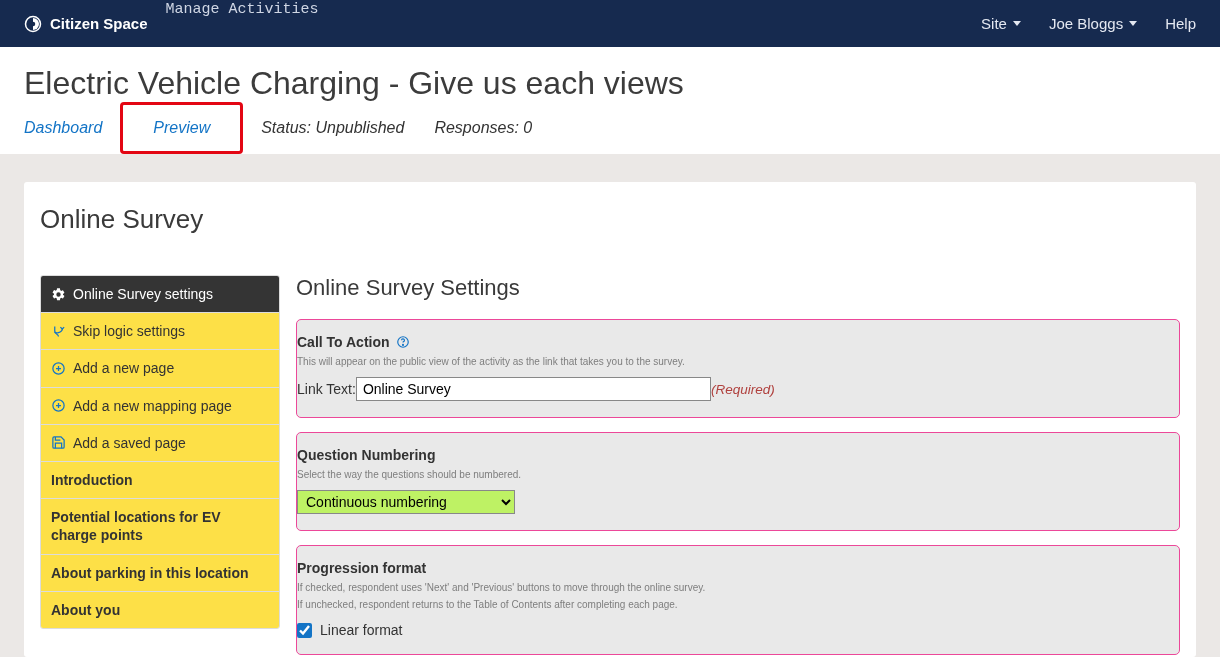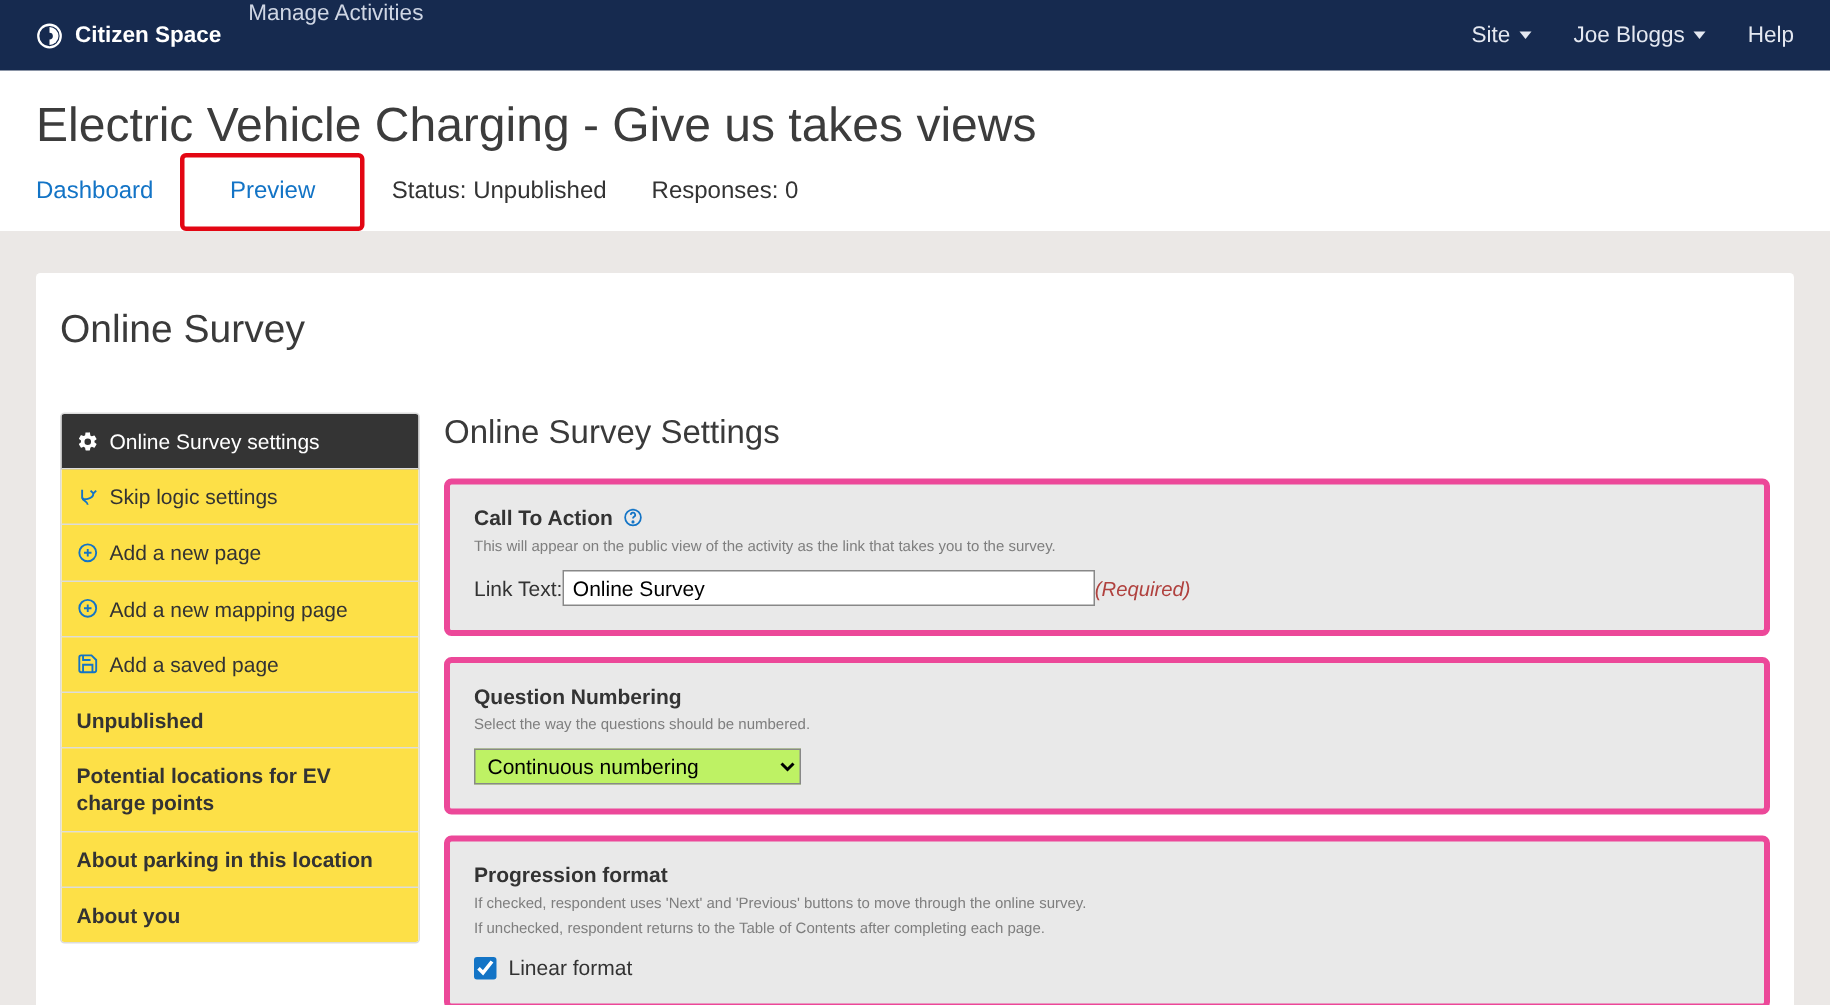--- a/index.html
+++ b/index.html
@@ -28,20 +28,21 @@
     width: 18px; height: 18px;
   }
   .navbar .brand .label {
     font-weight: 600;
     font-size: 15px;
   }
   .navbar .nav-left a {
     color: #cfd6e4;
     text-decoration: none;
     font-size: 15px;
+    font-family: Liberation Mono, monospace;
   }
   .navbar .spacer { flex: 1; }
   .navbar .nav-right {
     display: flex;
     align-items: center;
     gap: 28px;
   }
   .navbar .nav-right .item {
     color: #e4e8f1;
     font-size: 15px;
@@ -71,20 +72,21 @@
   .tabs {
     display: flex;
     align-items: center;
     gap: 30px;
     padding-bottom: 14px;
   }
   .tabs .tab {
     font-size: 16px;
     color: #1374c6;
     cursor: pointer;
+    font-style: italic;
   }
   .tabs .tab.plain {
     color: #333;
     cursor: default;
   }
   .highlight-box {
     border: 3px solid #e30613;
     border-radius: 4px;
     padding: 14px 30px;
     margin: -14px -12px;
@@ -150,23 +152,23 @@
     flex: 1;
   }
   .main h2 {
     font-size: 22px;
     font-weight: 400;
     color: #3a3a3a;
     margin-bottom: 18px;
   }
   .section {
     background: #e9e9e9;
-    border: 4px solid #ec4899;
+    border: 1px solid #ec4899;
     border-radius: 5px;
-    padding: 14px 16px 16px 16px;
+    padding: 14px 16px 16px 0;
     margin-bottom: 14px;
   }
   .section .section-title {
     font-weight: 700;
     font-size: 14px;
     color: #333;
     display: flex;
     align-items: center;
     gap: 6px;
     margin-bottom: 4px;
@@ -243,21 +245,21 @@
       <span>Joe Bloggs</span>
       <span class="caret-down"></span>
     </div>
     <div class="item">
       <span>Help</span>
     </div>
   </div>
 </div>
 
 <div class="page-header">
-  <h1>Electric Vehicle Charging - Give us takes views</h1>
+  <h1>Electric Vehicle Charging - Give us each views</h1>
   <div class="tabs">
     <span class="tab">Dashboard</span>
     <span class="tab highlight-box">Preview</span>
     <span class="tab plain">Status: Unpublished</span>
     <span class="tab plain">Responses: 0</span>
   </div>
 </div>
 
 <div class="body-bg">
   <div class="panel">
@@ -299,21 +301,21 @@
           </div>
           <div class="menu-item">
             <svg width="15" height="15" viewBox="0 0 24 24" fill="none" stroke="#1374c6" stroke-width="2">
                 <path d="M19 21H5a2 2 0 0 1-2-2V5a2 2 0 0 1 2-2h11l5 5v11a2 2 0 0 1-2 2z"></path>
                 <polyline points="17 21 17 13 7 13 7 21"></polyline>
                 <polyline points="7 3 7 8 15 8"></polyline>
               </svg>
             <span>Add a saved page</span>
           </div>
           <div class="menu-item bold">
-            <span>Unpublished</span>
+            <span>Introduction</span>
           </div>
           <div class="menu-item bold">
             <span>Potential locations for EV charge points</span>
           </div>
           <div class="menu-item bold">
             <span>About parking in this location</span>
           </div>
           <div class="menu-item bold">
             <span>About you</span>
           </div>

